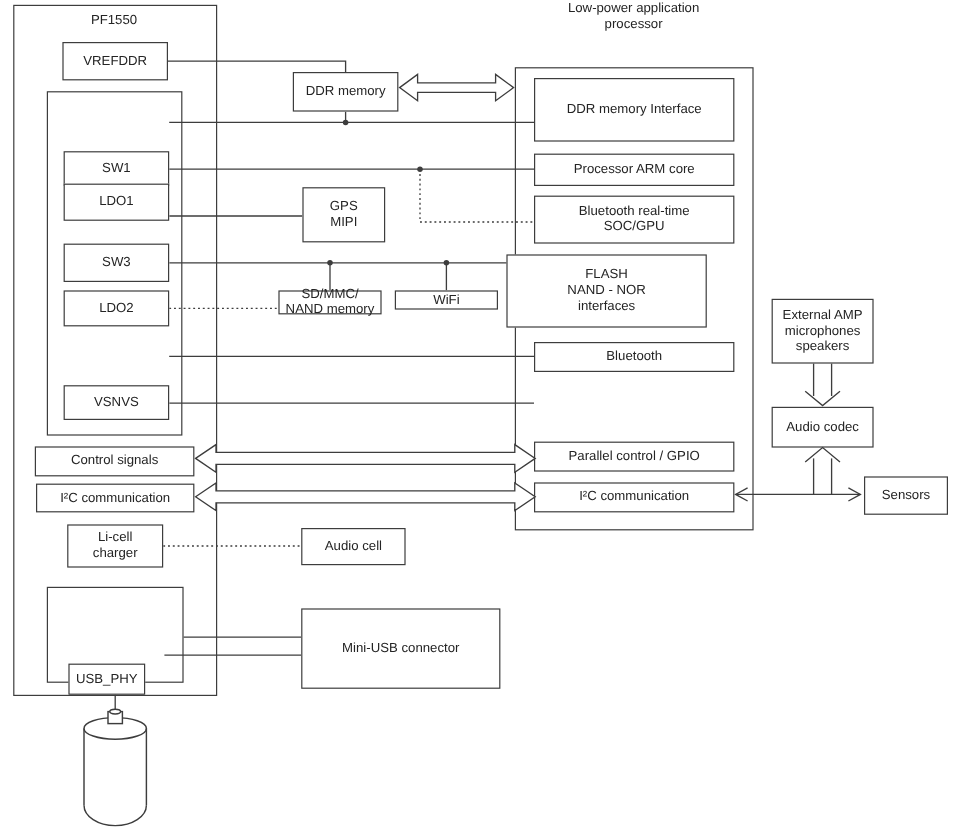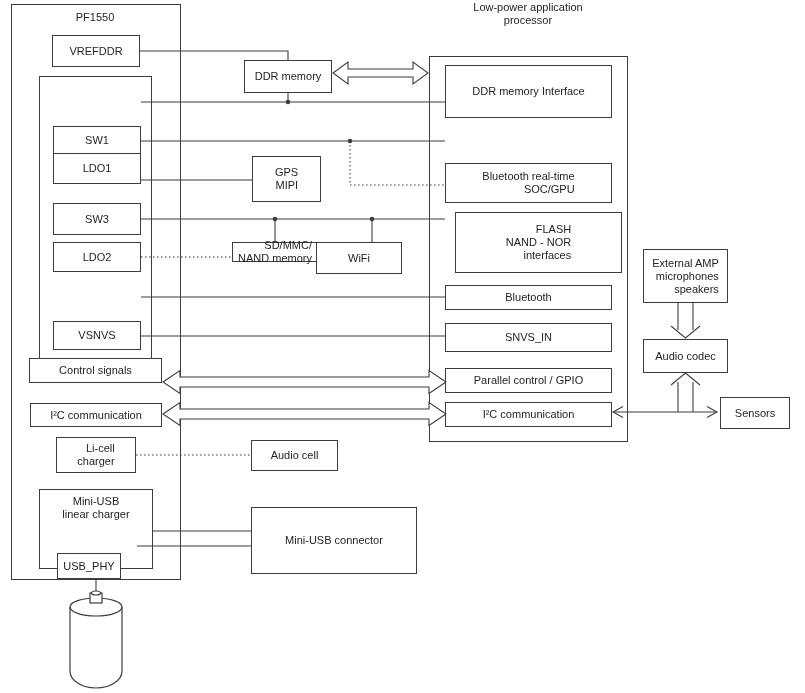--- a/index.html
+++ b/index.html
@@ -6,21 +6,21 @@
   #stage{
     position:relative;width:805px;height:693px;background:#ffffff;
     font-family:"Liberation Sans","DejaVu Sans",sans-serif;
     font-size:11px;line-height:13px;color:#242424;overflow:hidden;
   }
   svg.layer{position:absolute;left:0;top:0;pointer-events:none;}
   #wires{z-index:1;}
   #arrows{z-index:3;}
   .box{
     position:absolute;box-sizing:border-box;border:1.2px solid #3d3d3d;background:#ffffff;
-    display:flex;align-items:center;justify-content:center;text-align:right;
+    display:flex;align-items:center;justify-content:center;text-align:center;
     white-space:pre-line;z-index:2;
   }
   .outline{background:transparent;}
   .label{
     position:absolute;box-sizing:border-box;display:flex;align-items:flex-start;
     justify-content:center;text-align:center;white-space:pre-line;z-index:2;
   }
 </style>
 </head>
 <body>
@@ -78,49 +78,47 @@
 
   <div class="box outline" style="left:11px;top:4px;width:170px;height:576px"></div>
   <div class="label" style="left:35px;top:11px;width:120px;height:14px">PF1550</div>
   <div class="box" style="left:52px;top:35px;width:88px;height:32px">VREFDDR</div>
   <div class="box outline" style="left:39px;top:76px;width:113px;height:287px"></div>
   <div class="box" style="left:53px;top:126px;width:88px;height:29px">SW1</div>
   <div class="box" style="left:53px;top:153px;width:88px;height:31px">LDO1</div>
   <div class="box" style="left:53px;top:203px;width:88px;height:32px">SW3</div>
   <div class="box" style="left:53px;top:242px;width:88px;height:30px">LDO2</div>
   <div class="box" style="left:53px;top:321px;width:88px;height:29px">VSNVS</div>
-  <div class="box" style="left:29px;top:358px;width:133px;height:25px">Control signals</div>
+  <div class="box" style="left:29px;top:372px;width:133px;height:25px">Control signals</div>
   <div class="box" style="left:30px;top:403px;width:132px;height:24px">I²C communication</div>
   <div class="box" style="left:56px;top:437px;width:80px;height:36px">Li-cell
 charger</div>
   <div class="box outline" style="left:39px;top:489px;width:114px;height:80px"></div>
-  <div class="label" style="left:39px;top:495px;width:114px;height:28px">Mini-USB
-linear charger</div>
   <div class="box" style="left:57px;top:553px;width:64px;height:26px">USB_PHY</div>
 
   <div class="box" style="left:244px;top:60px;width:88px;height:33px">DDR memory</div>
   <div class="box" style="left:252px;top:156px;width:69px;height:46px">GPS
 MIPI</div>
   <div class="box" style="left:232px;top:242px;width:86px;height:20px">SD/MMC/
 NAND memory</div>
-  <div class="box" style="left:316px;top:242px;width:86px;height:32px">WiFi</div>
+  <div class="box" style="left:329px;top:242px;width:86px;height:16px">WiFi</div>
   <div class="box" style="left:251px;top:440px;width:87px;height:31px">Audio cell</div>
   <div class="box" style="left:251px;top:507px;width:166px;height:67px">Mini-USB connector</div>
 
   <div class="label" style="left:437px;top:1px;width:182px;height:28px">Low-power application
 processor</div>
   <div class="box outline" style="left:429px;top:56px;width:199px;height:386px"></div>
   <div class="box" style="left:445px;top:65px;width:167px;height:53px">DDR memory Interface</div>
+  <div class="box" style="left:445px;top:128px;width:167px;height:27px">Processor ARM core</div>
   <div class="box" style="left:445px;top:163px;width:167px;height:40px">Bluetooth real-time
 SOC/GPU</div>
-  <div class="box" style="left:455px;top:212px;width:167px;height:61px">FLASH
+  <div class="box" style="left:422px;top:212px;width:167px;height:61px">FLASH
 NAND - NOR
 interfaces</div>
   <div class="box" style="left:445px;top:285px;width:167px;height:25px">Bluetooth</div>
-  <div class="box" style="left:445px;top:323px;width:167px;height:29px">SNVS_IN</div>
   <div class="box" style="left:445px;top:368px;width:167px;height:25px">Parallel control / GPIO</div>
   <div class="box" style="left:445px;top:402px;width:167px;height:25px">I²C communication</div>
 
   <div class="box" style="left:643px;top:249px;width:85px;height:54px">External AMP
 microphones
 speakers</div>
   <div class="box" style="left:643px;top:339px;width:85px;height:34px">Audio codec</div>
   <div class="box" style="left:720px;top:397px;width:70px;height:32px">Sensors</div>
 
   <svg id="arrows" class="layer" width="805" height="693" viewBox="0 0 805 693">

